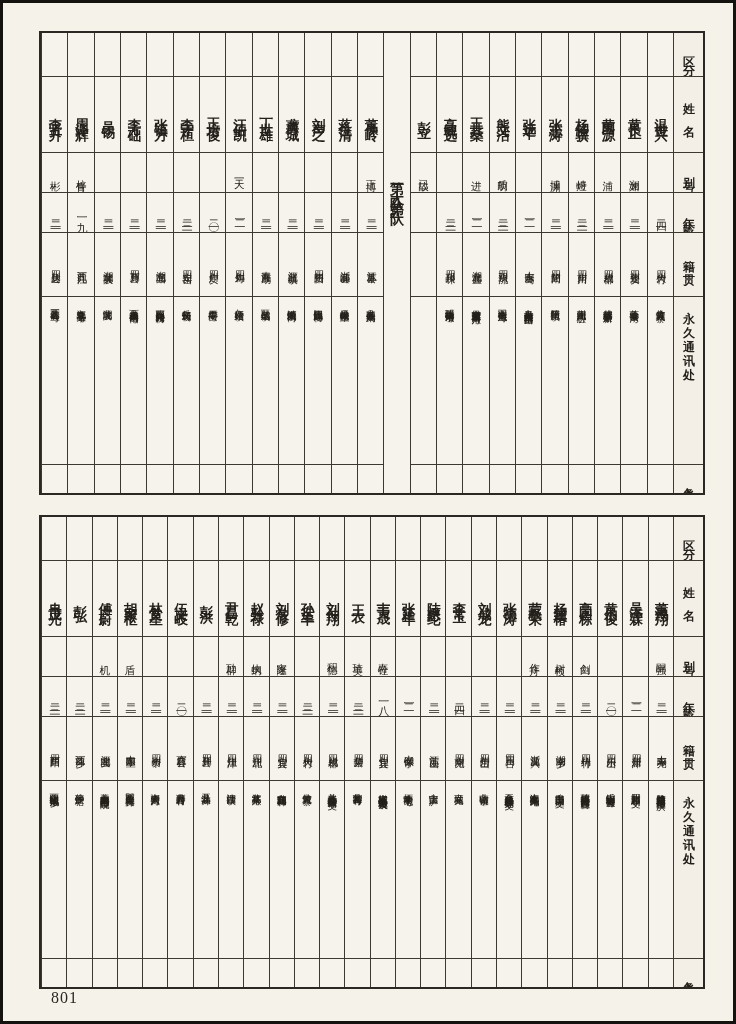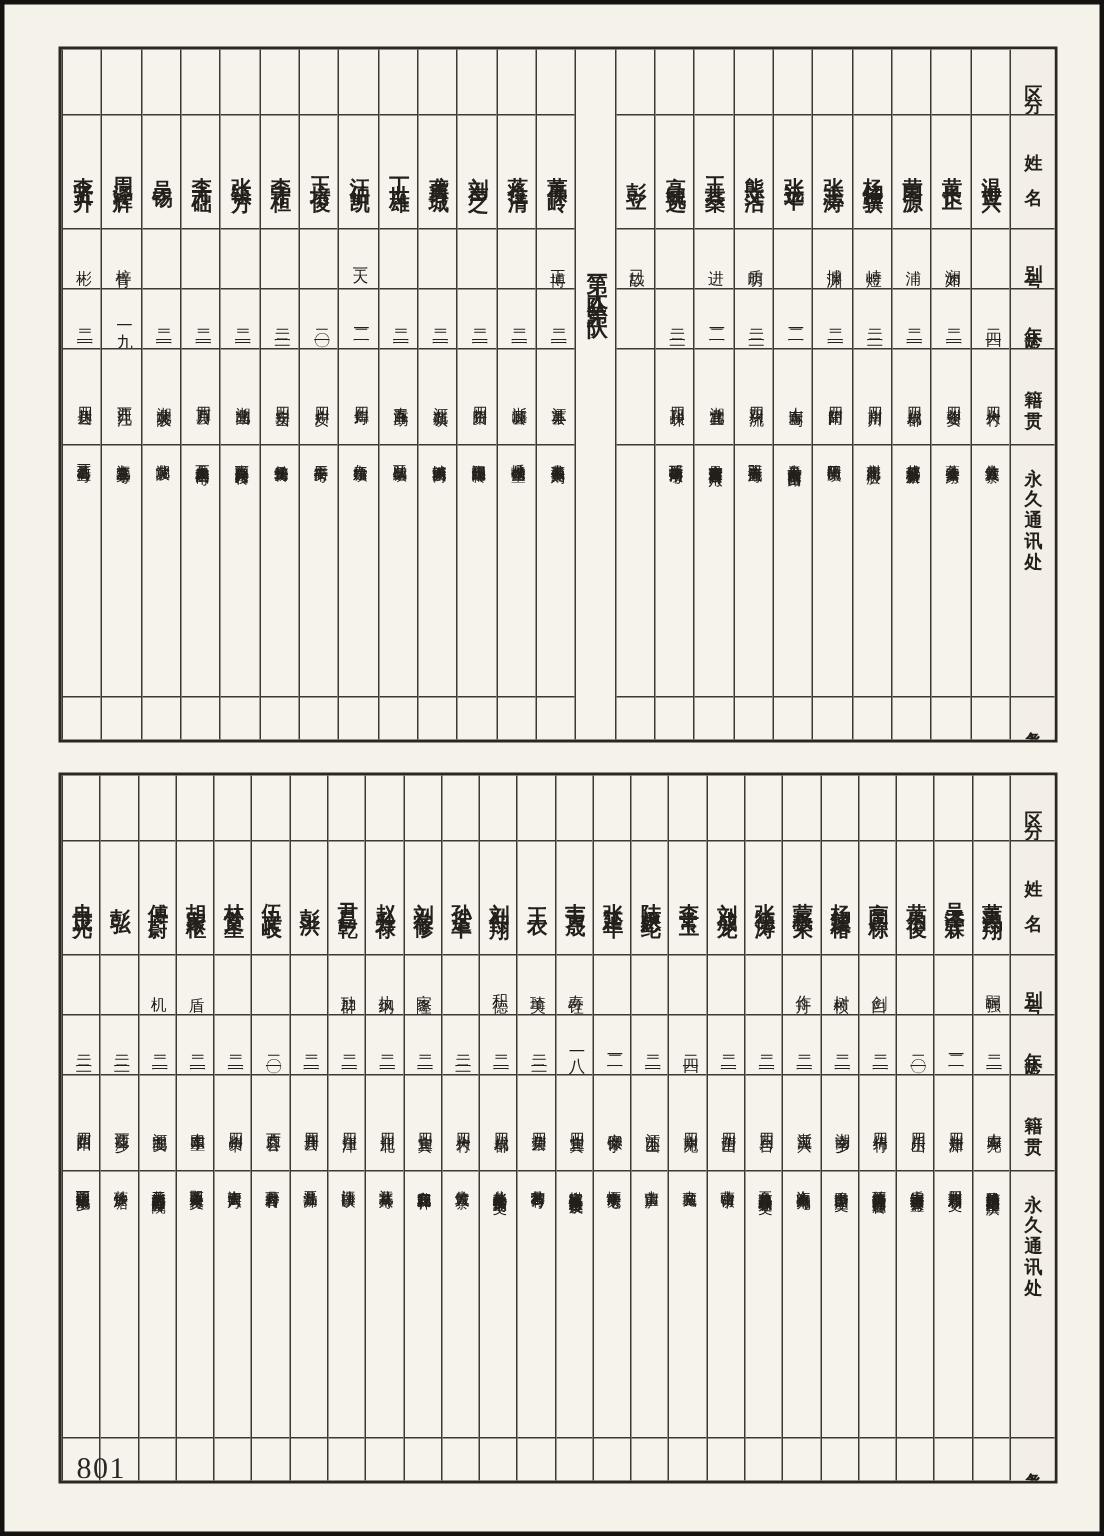--- a/index.html
+++ b/index.html
@@ -69,22 +69,22 @@
   .hlabel { font-size:12px; font-weight:bold; }
   .ls2  { letter-spacing:2px; }
   .ls6  { letter-spacing:6px; }
   .ls8  { letter-spacing:8px; }
   .ls14 { letter-spacing:14px; }
   .ls22 { letter-spacing:22px; }
 
   .divider-label { font-size:14px; font-weight:bold; letter-spacing:5px; }
 
   .page-number {
-    position:absolute; left:48px; bottom:30px;
-    font-size:20px; letter-spacing:1px; color:#2a2722;
+    position:absolute; left:48px; bottom:14px;
+    font-size:16px; letter-spacing:1px; color:#2a2722;
   }
 </style>
 </head>
 <body>
 
 <div class="page">
 
   <div id="top-table" class="table">
     <div class="col header">
       <div class="cell c-cat">

